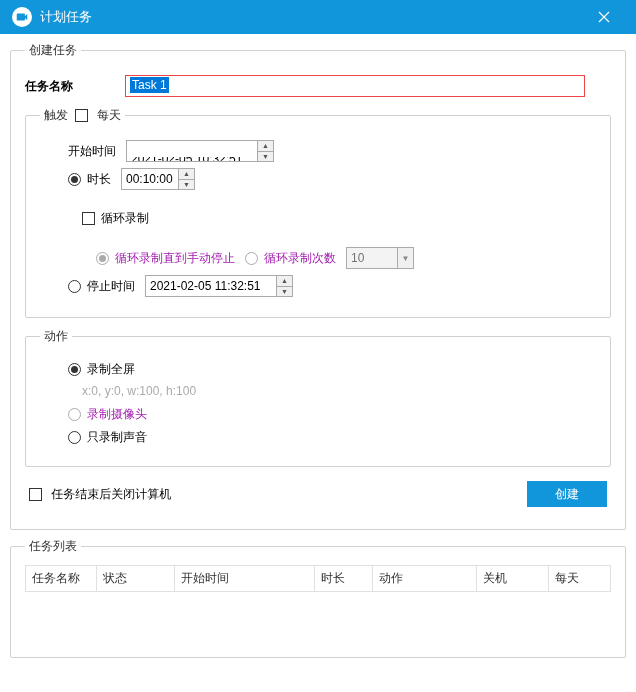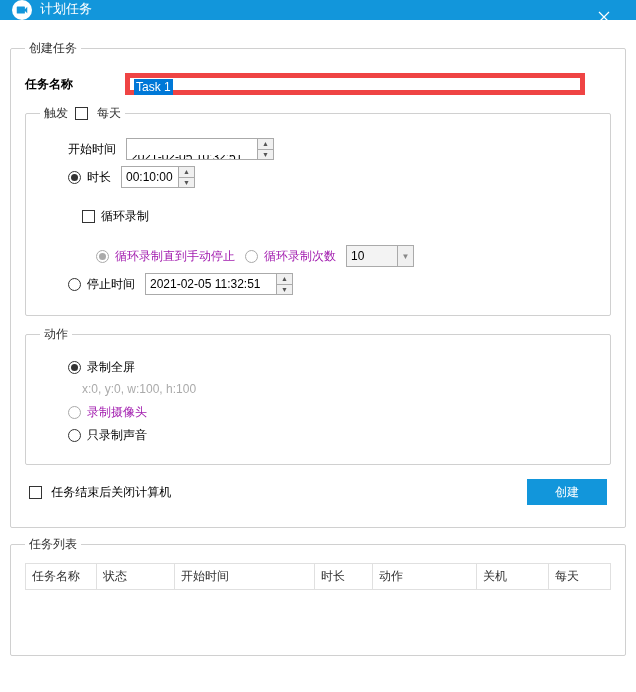--- a/index.html
+++ b/index.html
@@ -1,49 +1,49 @@
 <!DOCTYPE html>
 <html><head>
 <meta charset="utf-8">
 <style>
 * { box-sizing: border-box; margin: 0; padding: 0; font-family: "Microsoft YaHei", "SimSun", sans-serif; font-size: 12px; }
 body { background: #fff; width: 636px; }
-.titlebar { background: #1296db; height: 20px; display: flex; padding: 0 12px; color: #fff; }
+.titlebar { background: #1296db; height: 34px; display: flex; align-items: center; padding: 0 12px; color: #fff; }
 .titlebar-icon { width: 20px; height: 20px; background: #fff; border-radius: 50%; display: flex; align-items: center; justify-content: center; margin-right: 8px; }
 .titlebar-icon svg { width: 14px; height: 14px; }
 .titlebar-title { font-size: 13px; flex: 1; }
 .close-btn { width: 40px; height: 34px; display: flex; align-items: center; justify-content: center; color: #fff; cursor: pointer; }
 .close-btn svg { width: 12px; height: 12px; }
-.content { padding: 20px 10px 10px 10px; }
+.content { padding: 8px 10px 10px 10px; }
 fieldset { border: 1px solid #d0d0d0; border-radius: 2px; padding: 10px 14px 14px 14px; margin-bottom: 8px; position: relative; }
 legend { padding: 0 4px; color: #333; }
 .row { display: flex; align-items: center; margin: 6px 0; }
 .label-bold { font-weight: bold; width: 100px; }
-.text-input { border: 5px solid #ef4444; background: #fff; height: 22px; padding: 2px 4px; width: 460px; }
+.text-input { border: 1px solid #ef4444; background: #fff; height: 22px; padding: 2px 4px; width: 460px; }
 .text-input .sel { background: #0078d7; color: #fff; padding: 1px 2px; }
 fieldset.inner { margin-top: 10px; }
 .checkbox { width: 13px; height: 13px; border: 1px solid #333; background: #fff; display: inline-block; margin-right: 6px; vertical-align: middle; cursor: pointer; }
 .radio { width: 13px; height: 13px; border: 1px solid #333; border-radius: 50%; background: #fff; display: inline-flex; align-items: center; justify-content: center; margin-right: 6px; vertical-align: middle; cursor: pointer; }
 .radio.checked::after { content: ""; width: 7px; height: 7px; background: #333; border-radius: 50%; }
 .radio.disabled { border-color: #aaa; }
 .radio.disabled.checked::after { background: #aaa; }
 .spinner { display: inline-flex; align-items: stretch; border: 1px solid #aaa; height: 22px; }
 .spinner input { border: none; padding: 2px 4px; outline: none; font-size: 12px; }
 .spinner .btns { display: flex; flex-direction: column; width: 16px; border-left: 1px solid #aaa; }
 .spinner .btns div { flex: 1; display: flex; align-items: center; justify-content: center; background: #f0f0f0; cursor: pointer; font-size: 7px; color: #555; }
 .spinner .btns div:first-child { border-bottom: 1px solid #aaa; }
 .indent1 { padding-left: 28px; }
 .indent2 { padding-left: 42px; margin-top: 20px; }
 .lbl { margin-right: 10px; }
 .disabled-text { color: #a21caf; }
 .btn { height: 26px; padding: 0 18px; border: 1px solid #ccc; background: #ececec; cursor: pointer; display: inline-flex; align-items: center; color: #555; }
 .btn-primary { background: #1296db; color: #fff; border: none; height: 26px; padding: 0 28px; cursor: pointer; }
 .bottom-row { display: flex; align-items: center; justify-content: space-between; padding: 6px 4px 8px 4px; }
 .select-like { border: 1px solid #aaa; height: 22px; display: inline-flex; align-items: stretch; }
-.select-like input { border: none; width: 50px; padding: 2px 4px; background: #f3f3f3; color: #000000; }
+.select-like input { border: none; width: 50px; padding: 2px 4px; background: #f3f3f3; color: #737373; }
 .select-like .dd { width: 16px; border-left: 1px solid #aaa; background: #f0f0f0; display: flex; align-items: center; justify-content: center; font-size: 8px; color: #888; }
 .table-header { display: flex; }
 .th { border: 1px solid #e0e0e0; border-left: none; background: #fff; padding: 4px 6px; font-size: 12px; color: #333; }
 .th:first-child { border-left: 1px solid #e0e0e0; }
 .coord-text { color: #aaa; padding-left: 42px; margin: 4px 0 8px 0; }
 </style>
 </head>
 <body>
 
 <div class="titlebar">

